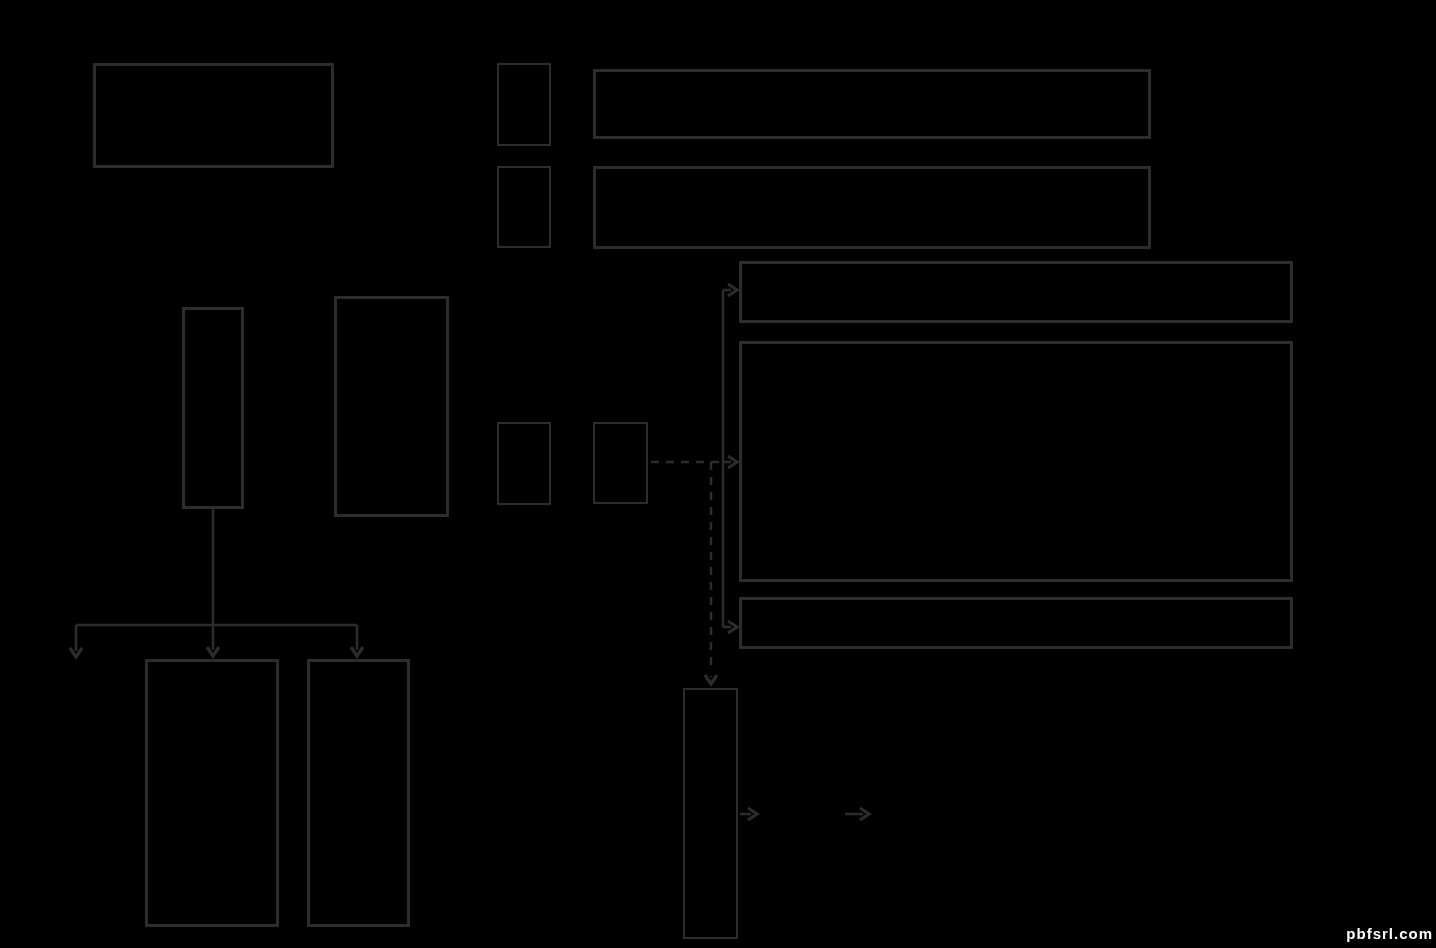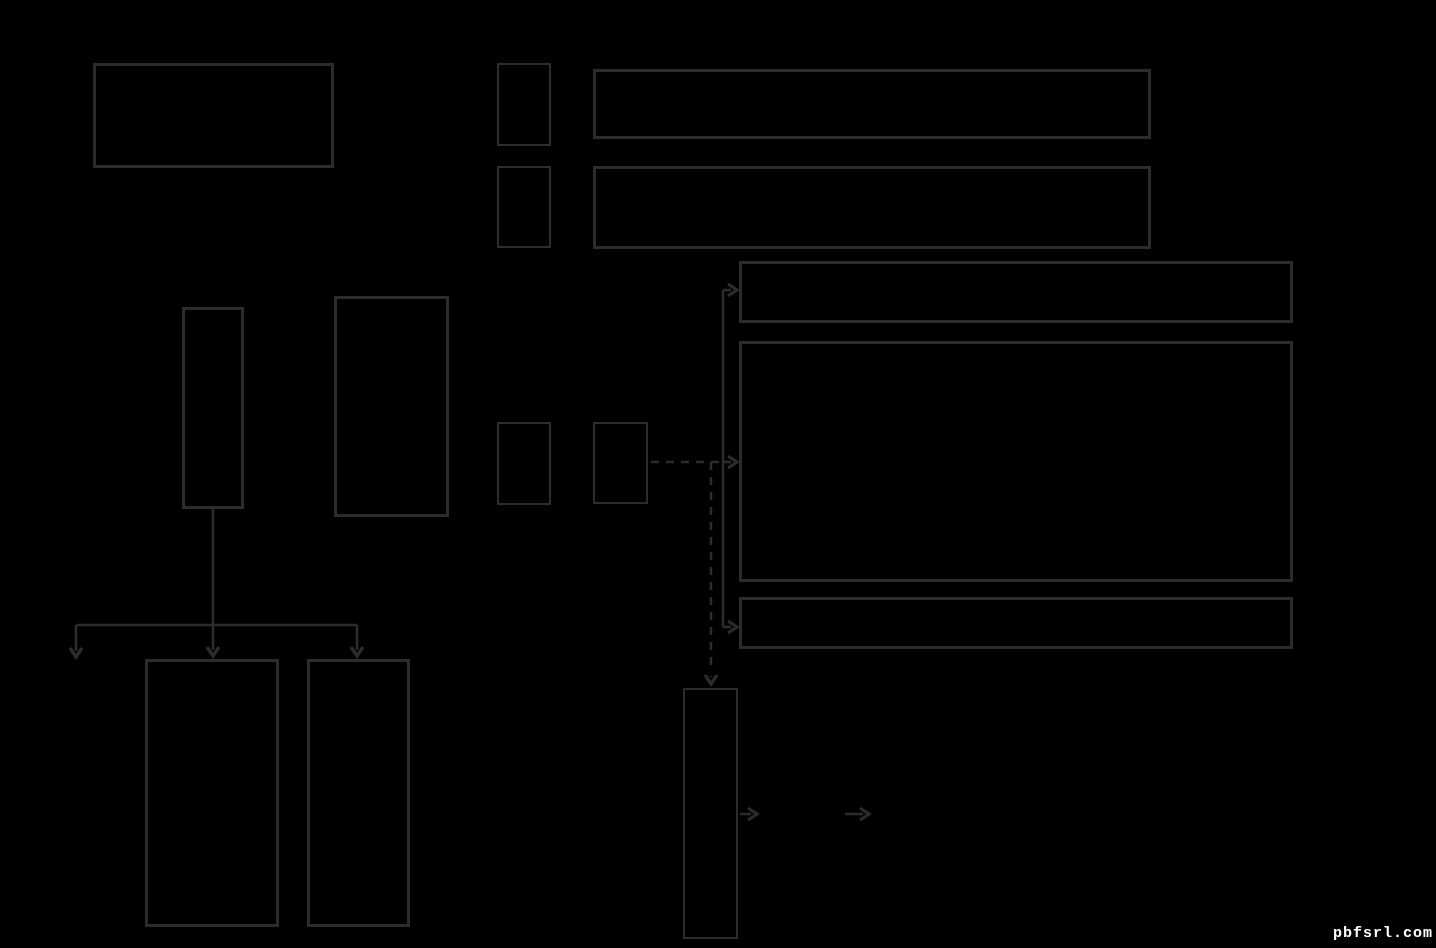--- a/index.html
+++ b/index.html
@@ -26,21 +26,21 @@
     left: 0;
     top: 0;
     width: 1436px;
     height: 948px;
     display: block;
   }
   #watermark {
     position: absolute;
     right: 3px;
     bottom: 7px;
-    font-family: Liberation Mono, monospace;
+    font-family: Liberation Sans, sans-serif;
     font-weight: bold;
     font-size: 15px;
     letter-spacing: 1px;
     line-height: 1;
   }
 </style>
 </head>
 <body>
 
 <div id="stage" style="width: 1436px; height: 948px; background: rgb(0, 0, 0);">

